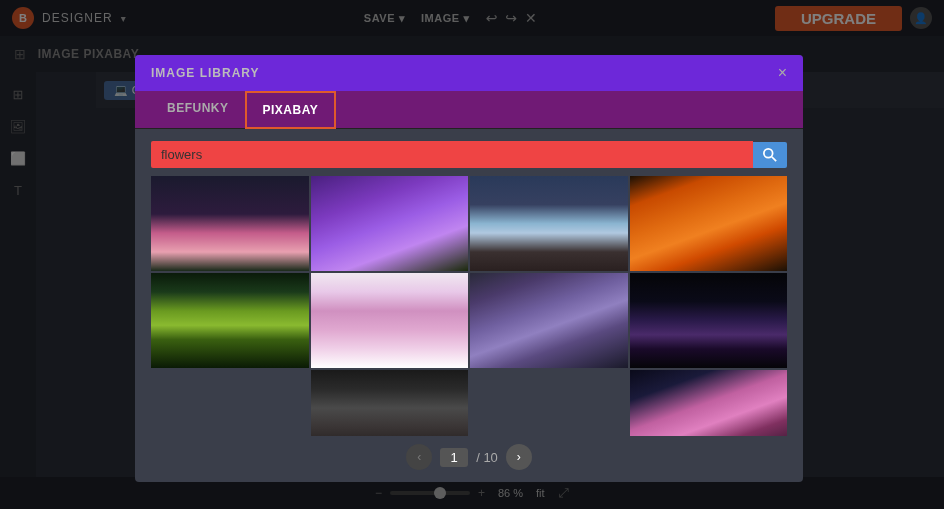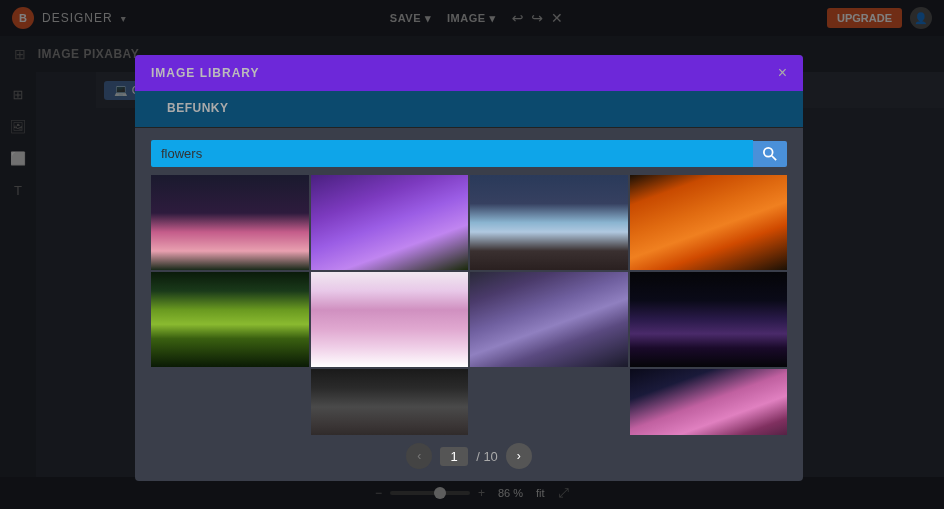--- a/index.html
+++ b/index.html
@@ -71,23 +71,23 @@
       cursor: pointer;
     }
     .top-bar-right {
       display: flex;
       align-items: center;
       gap: 8px;
     }
     .upgrade-btn {
       background: #e05a2b;
       color: #fff;
-      font-size: 11px;
+      font-size: 15px;
       font-weight: 600;
-      padding: 4px 10px;
+      padding: 4px 26px;
       border-radius: 3px;
       cursor: pointer;
     }
     .avatar-circle {
       width: 22px; height: 22px;
       border-radius: 50%;
       background: #555;
       display: flex; align-items: center; justify-content: center;
       color: #ccc;
       font-size: 11px;
@@ -223,21 +223,21 @@
     }
     .modal-close {
       color: #aaa;
       font-size: 16px;
       cursor: pointer;
       line-height: 1;
     }
 
     
     .modal-tabs {
-      background: #0c4a6e;
+      background: #701a75;
       display: flex;
       border-bottom: 1px solid #222;
       padding: 0 16px;
     }
     .modal-tab {
       color: #aaa;
       font-size: 12px;
       font-weight: 600;
       letter-spacing: 0.5px;
       padding: 10px 16px;
@@ -253,21 +253,21 @@
 
     
     .search-area {
       padding: 12px 16px 8px;
       display: flex;
       align-items: center;
       gap: 0;
     }
     .search-input {
       flex: 1;
-      background: #0ea5e9;
+      background: #ef4444;
       border: none;
       padding: 6px 10px;
       font-size: 13px;
       color: #333;
       outline: none;
       border-radius: 2px 0 0 2px;
     }
     .search-btn {
       background: #4a90d9;
       border: none;
@@ -467,20 +467,23 @@
 
   <div class="modal-header">
     <span class="modal-title">IMAGE LIBRARY</span>
     <span class="modal-close">×</span>
   </div>
 
   <div class="modal-tabs">
     <div class="modal-tab">
       <span>BEFUNKY</span>
     </div>
+    <div class="modal-tab active">
+      <span>PIXABAY</span>
+    </div>
   </div>
 
   <div class="search-area">
     <input class="search-input" type="text" value="flowers" style="">
     <button class="search-btn">
       <svg viewBox="0 0 16 16">
         <circle cx="6" cy="6" r="5" stroke="#fff" stroke-width="2" fill="none"></circle>
         <line x1="10" y1="10" x2="15" y2="15" stroke="#fff" stroke-width="2"></line>
       </svg>
     </button>

